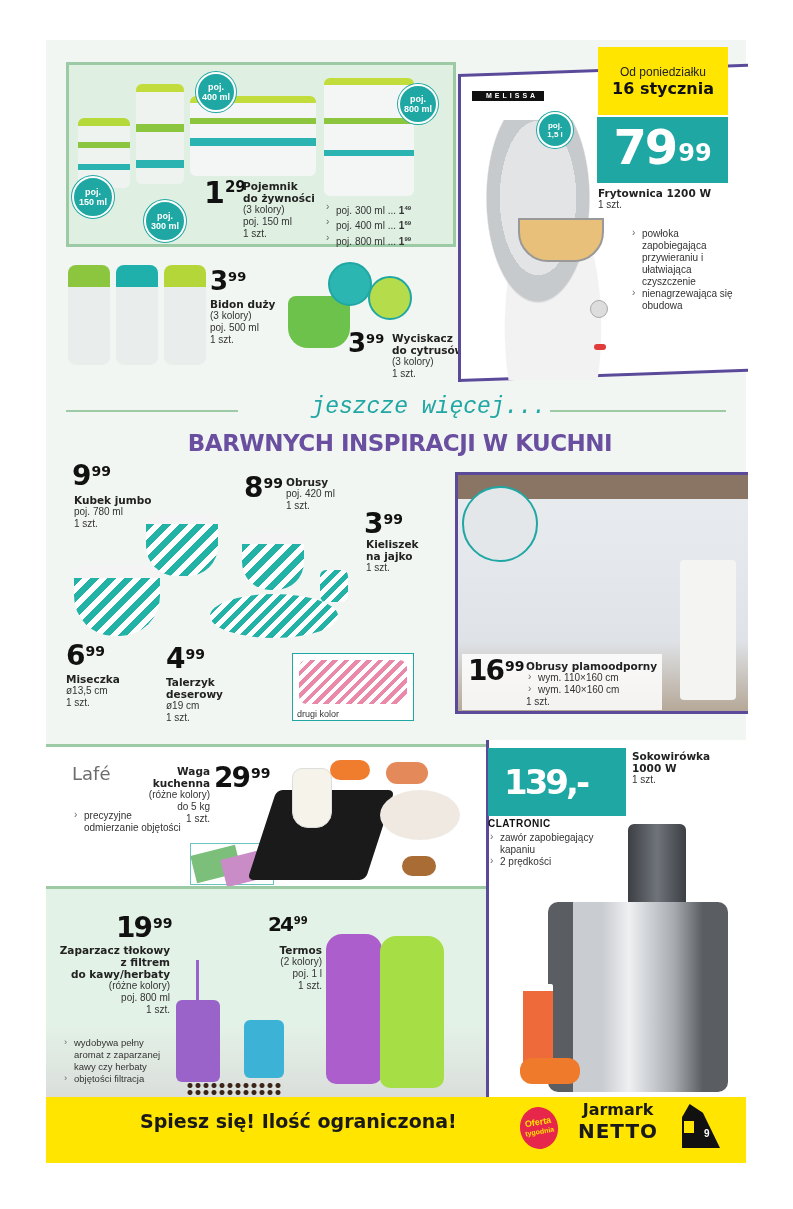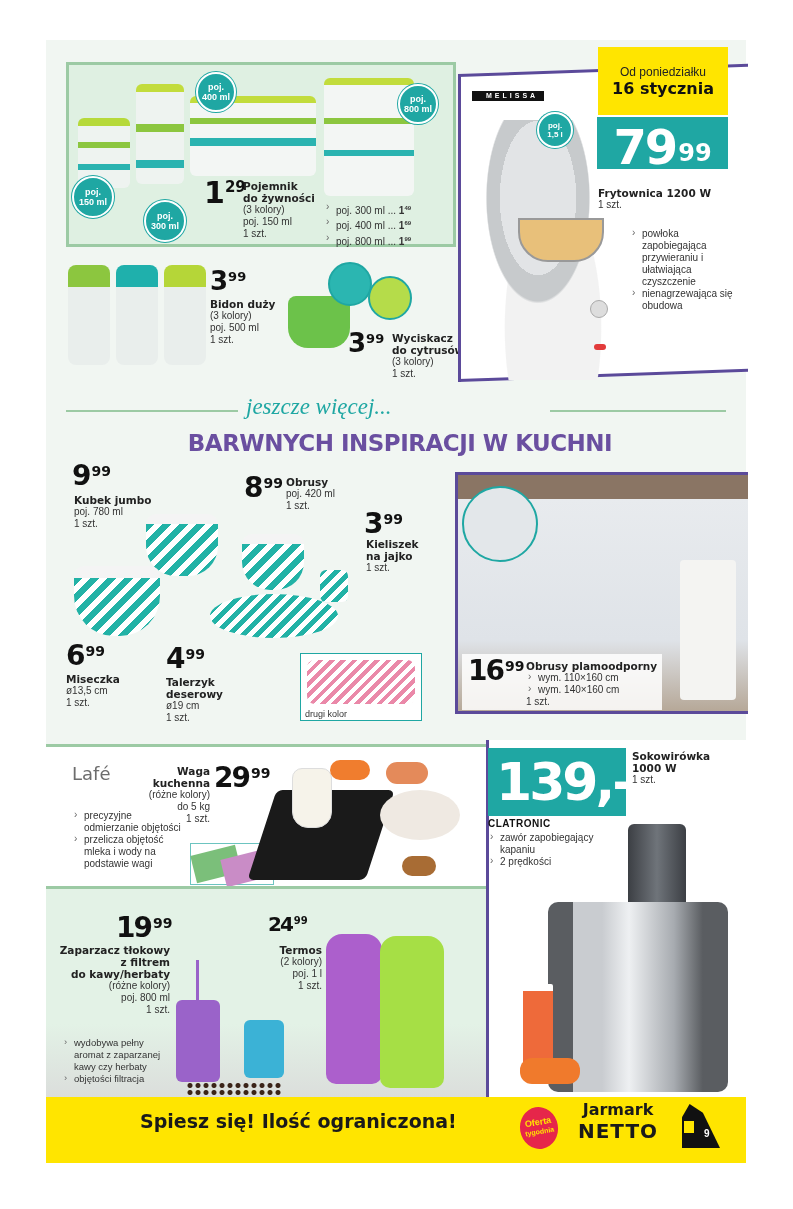--- a/index.html
+++ b/index.html
@@ -91,35 +91,35 @@
 <div class="abs" style="left:594px;top:344px;width:12px;height:6px;border-radius:3px;background:#e23b3b"></div>
 <div class="badge" style="left:537px;top:112px;width:36px;height:36px;font-size:8px;line-height:9px">
     <span>poj.</span>
     <span>1,5 l</span>
   </div>
 
 <div class="abs" style="left:598px;top:47px;width:130px;height:68px;background:#ffe500;text-align:center;padding-top:18px">
   <div style="font-size:12px;color:#222">Od poniedziałku</div>
   <div style="font-size:16px;font-weight:bold;color:#111;font-family:'DejaVu Sans',sans-serif">16 stycznia</div>
 </div>
-<div class="abs" style="left:597px;top:117px;width:131px;height:52px;background:#1fa7a3;color:#fff;text-align:center">
+<div class="abs" style="left:597px;top:117px;width:131px;height:66px;background:#1fa7a3;color:#fff;text-align:center">
   <span class="price" style="color:#fff;font-size:48px;line-height:60px"><span>79</span><span class="cents" style="margin-top:6px">99</span></span>
 </div>
 <div class="abs" style="left:598px;top:187px">
   <div class="name">Frytownica 1200 W</div>
   <div class="txt">1 szt.</div>
 </div>
 <ul class="abs bul" style="left:630px;top:228px;width:112px">
   <li>powłoka zapobiegająca przywieraniu i ułatwiająca czyszczenie</li>
   <li>nienagrzewająca się obudowa</li>
 </ul>
 
 <div class="abs" style="left:66px;top:410px;width:172px;height:2px;background:#9ccaa4"></div>
 <div class="abs" style="left:550px;top:410px;width:176px;height:2px;background:#9ccaa4"></div>
-<div class="abs" style="left:246px;top:394px;width:300px;text-align:left;font-family:Liberation Serif, serif;font-style:italic;font-size:23px;color:#1fa7a3">jeszcze więcej...</div>
+<div class="abs" style="left:246px;top:394px;width:300px;text-align:right;font-family:Liberation Mono, monospace;font-style:italic;font-size:23px;color:#1fa7a3">jeszcze więcej...</div>
 <div class="abs" style="left:130px;top:430px;width:540px;text-align:center;font-family:'DejaVu Sans',sans-serif;font-weight:bold;font-size:23px;color:#6a4fa0;letter-spacing:-0.5px">BARWNYCH INSPIRACJI W KUCHNI</div>
 
 <div class="abs price" style="left:72px;top:462px;font-size:28px"><span>9</span><span class="cents">99</span></div>
 <div class="abs" style="left:74px;top:494px">
   <div class="name">Kubek jumbo</div>
   <div class="txt">poj. 780 ml</div>
   <div class="txt">1 szt.</div>
 </div>
 <div class="img" style="left:146px;top:514px;width:72px;height:62px;border-radius:10px 10px 30px 30px;background:repeating-linear-gradient(135deg,#22b2a6 0 6px,#fff 6px 12px);border-top:10px solid #f4f4f4"></div>
 <div class="abs price" style="left:244px;top:474px;font-size:28px"><span>8</span><span class="cents">99</span></div>
@@ -145,21 +145,21 @@
   <div class="txt">ø13,5 cm</div>
   <div class="txt">1 szt.</div>
 </div>
 <div class="abs price" style="left:166px;top:645px;font-size:28px"><span>4</span><span class="cents">99</span></div>
 <div class="abs" style="left:166px;top:676px">
   <div class="name">Talerzyk</div>
   <div class="name">deserowy</div>
   <div class="txt">ø19 cm</div>
   <div class="txt">1 szt.</div>
 </div>
-<div class="abs" style="left:300px;top:653px;width:122px;height:68px;border:1.5px solid #1fa7a3;background:#fff">
+<div class="abs" style="left:292px;top:653px;width:122px;height:68px;border:1.5px solid #1fa7a3;background:#fff">
   <div class="abs" style="left:6px;top:6px;width:108px;height:44px;border-radius:8px;background:repeating-linear-gradient(135deg,#e56b93 0 4px,#fff 4px 8px);opacity:.8"></div>
   <div class="abs txt" style="left:4px;top:54px;font-size:9px">drugi kolor</div>
 </div>
 
 <div class="abs" style="left:455px;top:472px;width:293px;height:242px;border-top:3px solid #5b4a9a;border-bottom:3px solid #5b4a9a;border-left:3px solid #5b4a9a;background:linear-gradient(180deg,#8a7564 0 10%,#e8ebee 10%,#dfe3e8 70%,#b6a898 100%)"></div>
 <div class="abs" style="left:462px;top:486px;width:76px;height:76px;border-radius:50%;border:2px solid #1fa7a3;background:#e3e7ea"></div>
 <div class="abs" style="left:680px;top:560px;width:56px;height:140px;background:#f4f4f2;border-radius:4px"></div>
 <div class="abs" style="left:462px;top:654px;width:200px;height:56px;background:rgba(255,255,255,.85)"></div>
 <div class="abs price" style="left:468px;top:657px;font-size:28px"><span>16</span><span class="cents">99</span></div>
 <div class="abs" style="left:526px;top:660px">
@@ -180,21 +180,20 @@
   <div class="name r">kuchenna</div>
 </div>
 <div class="abs price" style="left:214px;top:764px;font-size:28px"><span>29</span><span class="cents">99</span></div>
 <div class="abs r" style="left:110px;top:789px;width:100px">
   <div class="txt">(różne kolory)</div>
   <div class="txt">do 5 kg</div>
   <div class="txt">1 szt.</div>
 </div>
 <ul class="abs bul" style="left:72px;top:810px;width:110px">
   <li>precyzyjne odmierzanie objętości</li>
-  <li>przelicza objętość mleka i wody na podstawie wagi</li>
 </ul>
 <div class="abs" style="left:190px;top:843px;width:84px;height:42px;border:1.5px solid #6cc4c0">
   <div class="abs" style="left:2px;top:6px;width:46px;height:28px;background:#7bbf7a;transform:rotate(-14deg)"></div>
   <div class="abs" style="left:32px;top:10px;width:46px;height:28px;background:#c98cc6;transform:rotate(-14deg)"></div>
 </div>
 <div class="abs" style="left:262px;top:790px;width:118px;height:90px;background:#1a1a1a;border-radius:6px;transform:skewX(-18deg)"></div>
 <div class="abs" style="left:292px;top:768px;width:40px;height:60px;background:#f6f3ea;border-radius:10px 10px 16px 16px;border:1px solid #ddd"></div>
 <div class="abs" style="left:380px;top:790px;width:80px;height:50px;border-radius:50%;background:#efe9e2"></div>
 <div class="abs" style="left:330px;top:760px;width:40px;height:20px;border-radius:10px;background:#f07d2e"></div>
 <div class="abs" style="left:386px;top:762px;width:42px;height:22px;border-radius:11px;background:#e48a5a"></div>
@@ -225,21 +224,21 @@
   <div class="name r">Termos</div>
   <div class="txt r">(2 kolory)</div>
   <div class="txt r">poj. 1 l</div>
   <div class="txt r">1 szt.</div>
 </div>
 <div class="img" style="left:326px;top:934px;width:56px;height:150px;background:#ac5fcc;border-radius:16px 16px 10px 10px"></div>
 <div class="img" style="left:380px;top:936px;width:64px;height:152px;background:#a6df45;border-radius:16px 16px 10px 10px"></div>
 
 <div class="abs" style="left:486px;top:740px;width:262px;height:374px;background:#fff;border-left:3px solid #5b4a9a"></div>
 <div class="abs" style="left:488px;top:748px;width:138px;height:68px;background:#1fa7a3">
-  <span class="price" style="color:#fff;font-size:52px;line-height:68px;padding-left:8px;letter-spacing:-3px">139,-</span>
+  <span class="price" style="color:#fff;font-size:34px;line-height:68px;padding-left:16px;letter-spacing:-3px">139,-</span>
 </div>
 <div class="abs" style="left:632px;top:750px">
   <div class="name">Sokowirówka</div>
   <div class="name">1000 W</div>
   <div class="txt">1 szt.</div>
 </div>
 <div class="abs" style="left:488px;top:818px;font-size:10px;font-weight:bold;color:#111;letter-spacing:0.5px">CLATRONIC</div>
 <ul class="abs bul" style="left:488px;top:832px;width:120px">
   <li>zawór zapobiegający kapaniu</li>
   <li>2 prędkości</li>

